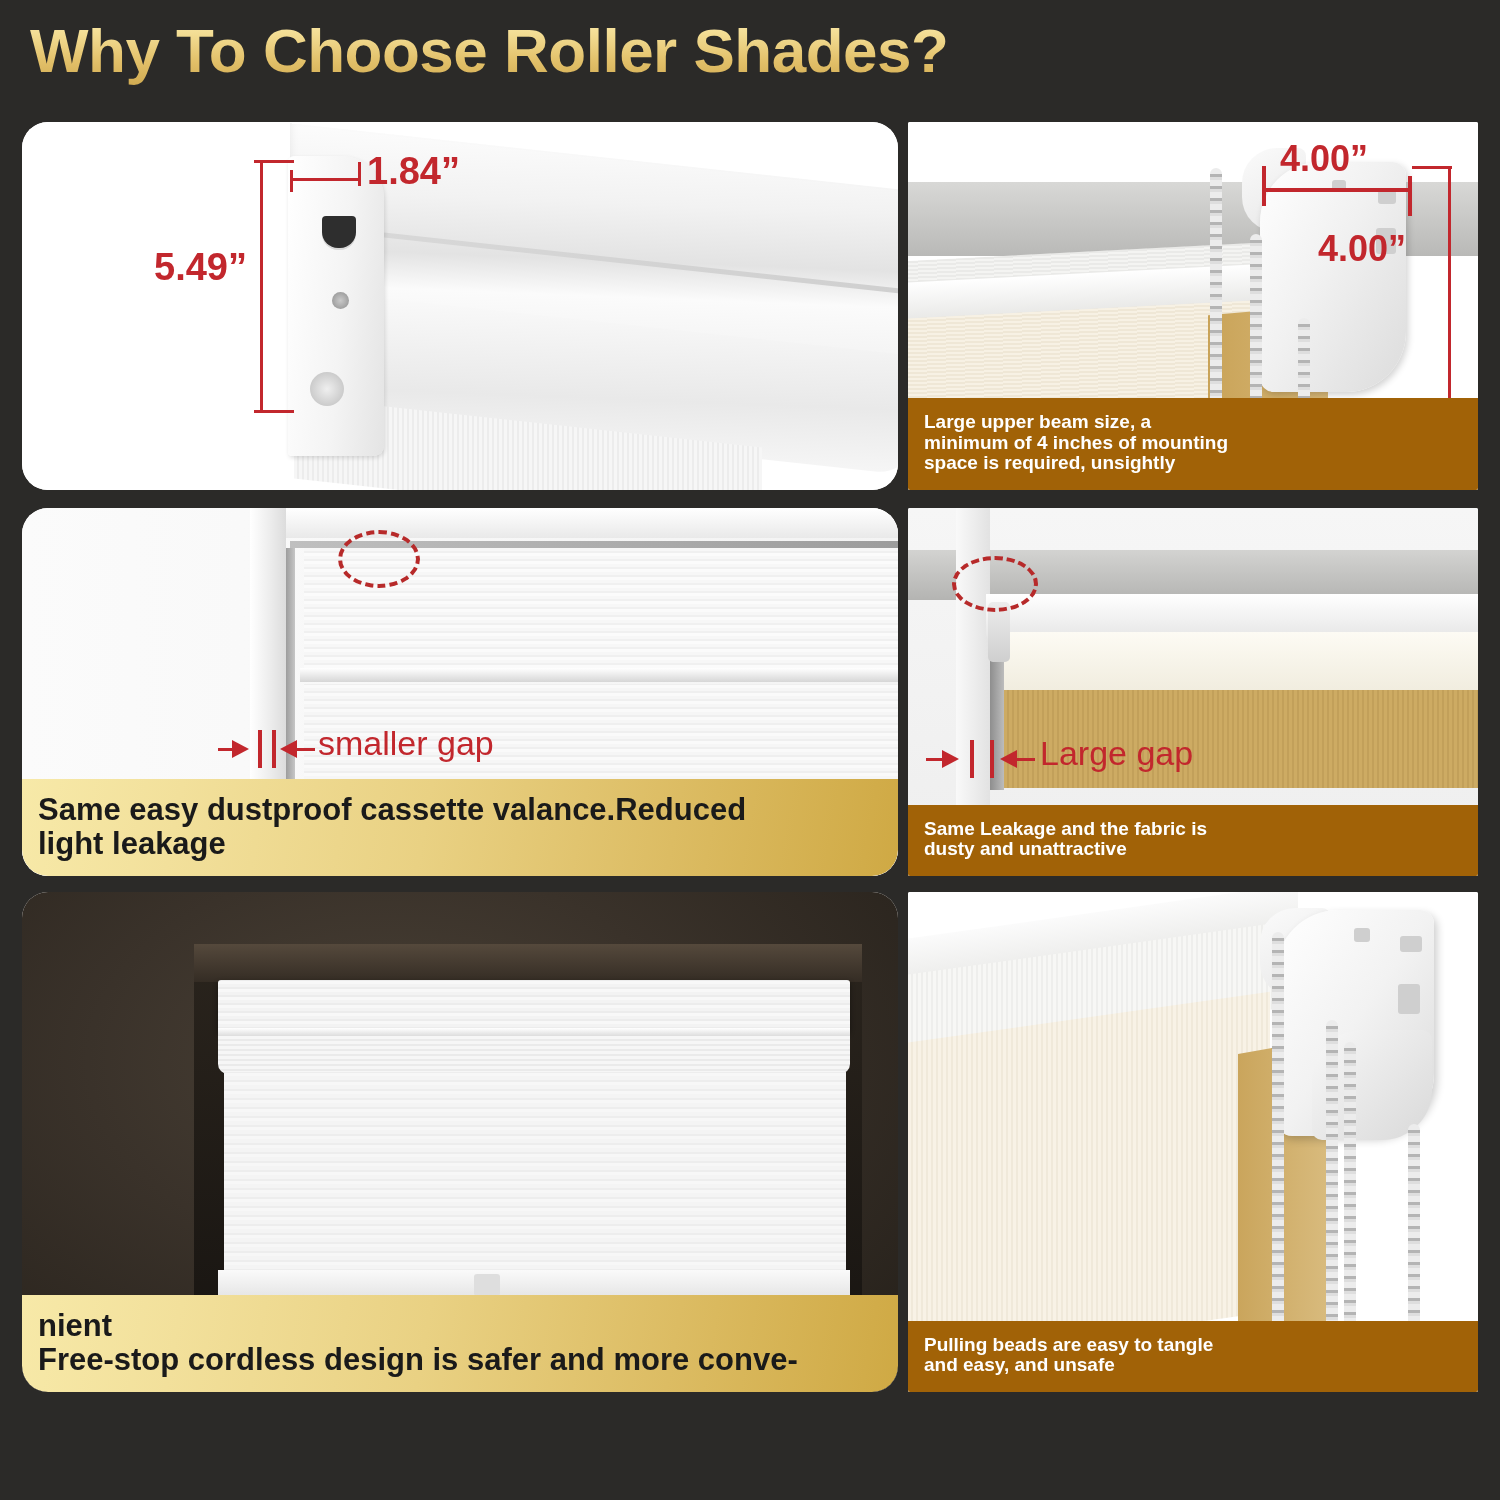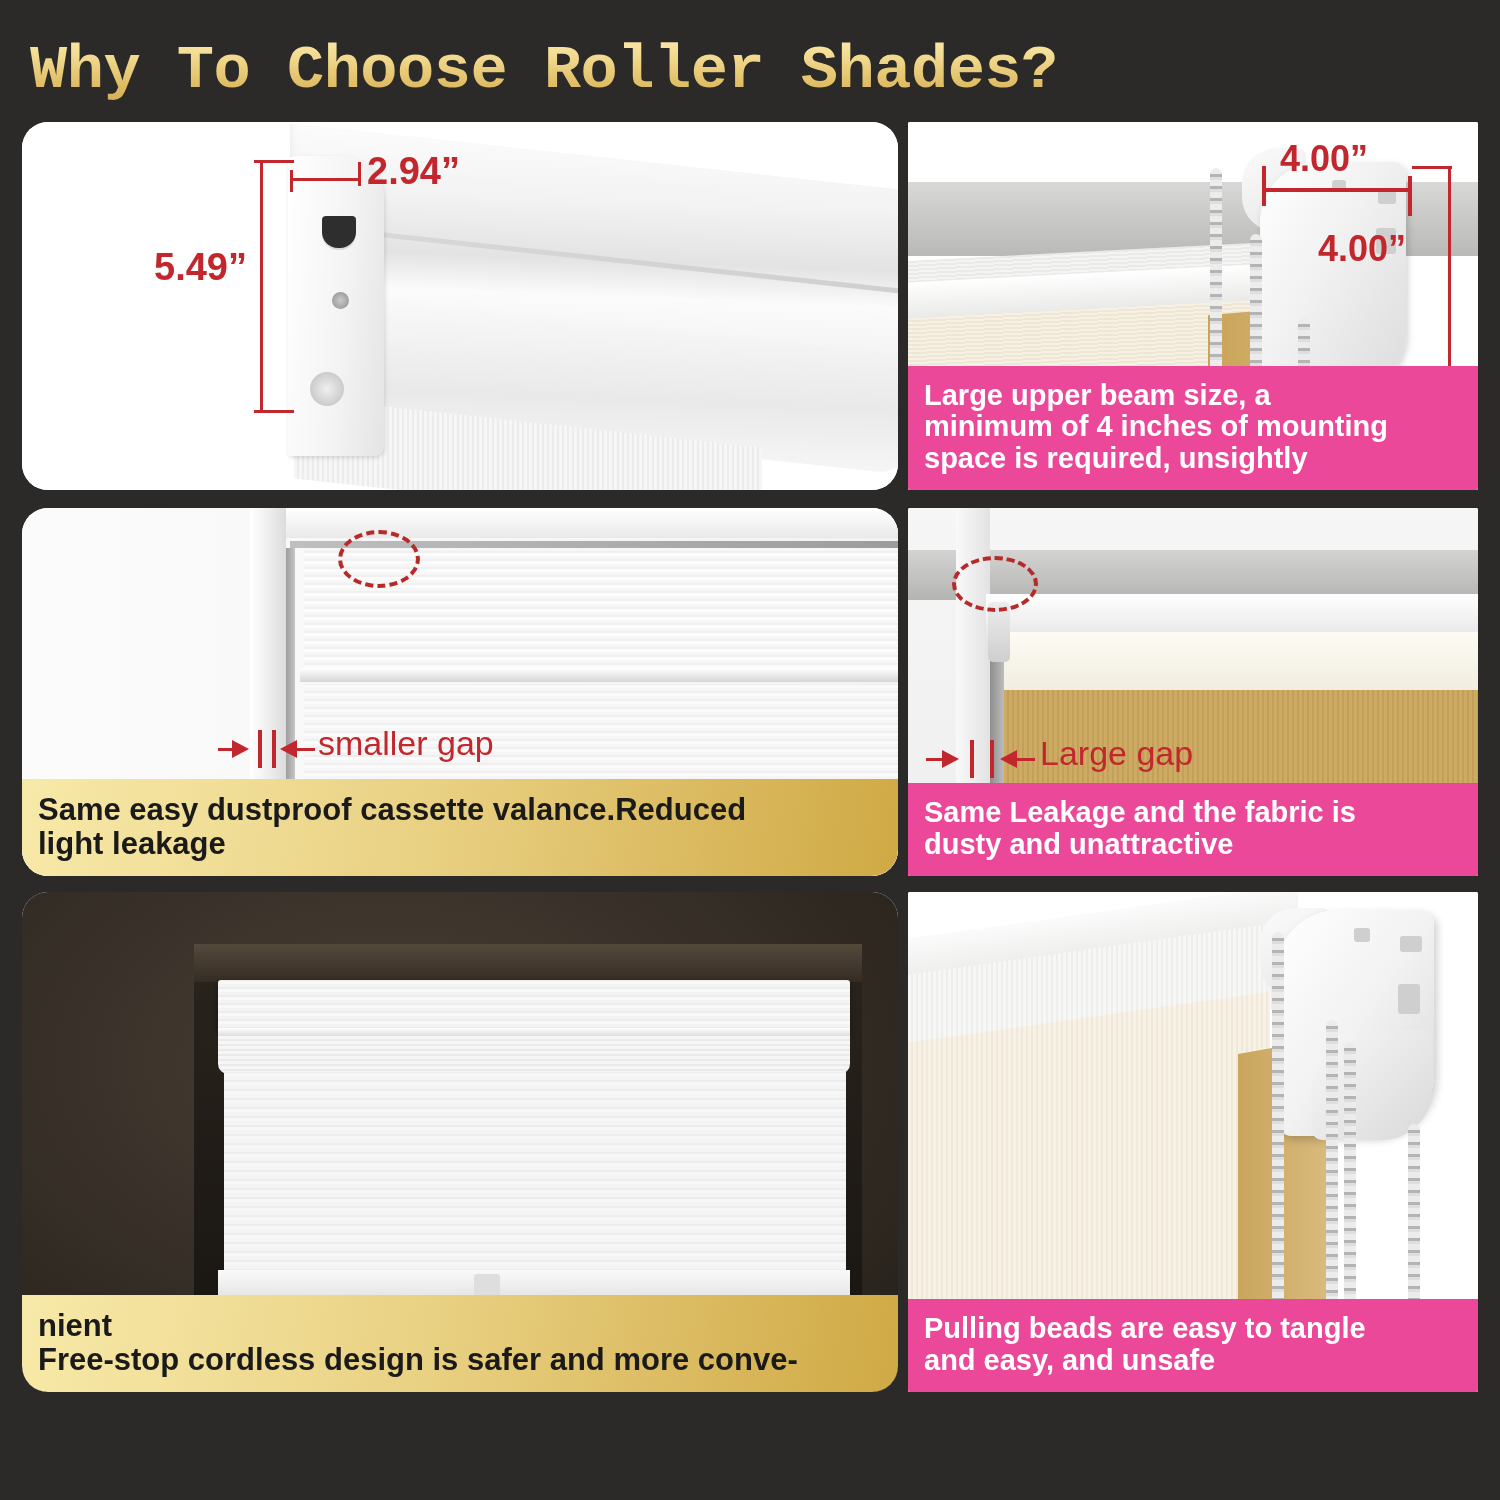--- a/index.html
+++ b/index.html
@@ -5,21 +5,21 @@
   * { margin:0; padding:0; box-sizing:border-box; }
   html,body { width:1500px; height:1500px; }
   body {
     background:#2b2a28;
     font-family:"Liberation Sans", sans-serif;
     overflow:hidden;
     position:relative;
   }
 
   
-  #title-bar { position:absolute; left:30px; top:28px; width:1200px; height:86px;font-family:Liberation Mono, monospace; }
+  #title-bar { position:absolute; left:30px; top:8px; width:1200px; height:86px; }
   #page-title {
     font-size:62px; font-weight:bold; letter-spacing:-0.5px; line-height:86px;
     background:linear-gradient(180deg,#fff0b8 0%,#f3dd94 30%,#e2c069 62%,#caa349 100%);
     -webkit-background-clip:text; background-clip:text; color:transparent;
     -webkit-text-fill-color:transparent;
     text-shadow:none; white-space:nowrap;
   }
 
   
   .panel { position:absolute; overflow:hidden; background:#fff; }
@@ -37,21 +37,21 @@
   .cap {
     position:absolute; left:0; right:0; bottom:0;
     padding:14px 16px 16px 16px;
     font-weight:bold; line-height:1.08;
   }
   .cap.gold {
     background:linear-gradient(100deg,#f7e9a8 0%,#f2e09b 18%,#e9d183 46%,#dcbc63 74%,#cfa944 100%);
     color:#1a1a1a; font-size:31px;
     border-bottom-left-radius:26px; border-bottom-right-radius:26px;
   }
-  .cap.grey { background:#ec4899; color:#ffffff; font-size:29px; }
+  .cap.grey { background:#a16207; color:#ffffff; font-size:19px; }
   .cap .line { display:block; white-space:nowrap; }
 
   
   .scene { position:absolute; inset:0; }
   .p1-bg { position:absolute; inset:0; background:#ffffff; }
   .p1-valance {
     position:absolute; left:268px; top:36px; width:640px; height:215px;
     background:linear-gradient(176deg,#fcfcfc 0%,#f2f2f2 26%,#e3e3e3 48%,#fbfbfb 62%,#ededed 100%);
     transform:skewY(6.2deg);
     box-shadow:inset 0 -6px 10px rgba(0,0,0,.08);
@@ -236,21 +236,21 @@
     <div class="p1-screw2"></div>
 
     <div class="dim" style="left:238px; top:38px; width:3px; height:252px;"></div>
     <div class="dim" style="left:232px; top:38px; width:40px; height:3px;"></div>
     <div class="dim" style="left:232px; top:288px; width:40px; height:3px;"></div>
     <div class="dim-lbl" style="left:132px; top:124px; font-size:38px;">5.49”</div>
 
     <div class="dim" style="left:268px; top:56px; width:70px; height:3px;"></div>
     <div class="dim" style="left:268px; top:48px; width:3px; height:22px;"></div>
     <div class="dim" style="left:336px; top:40px; width:3px; height:24px;"></div>
-    <div class="dim-lbl" style="left:345px; top:28px; font-size:38px;">2.94”</div>
+    <div class="dim-lbl" style="left:345px; top:28px; font-size:38px;">1.84”</div>
   </div>
 
 </div>
 
 <div class="panel right col-r row-1">
   <div class="scene">
     <div class="p2-bg"></div>
     <div class="p2-grey"></div>
     <div class="p2-whitefab"></div>
     <div class="p2-tube"></div>

